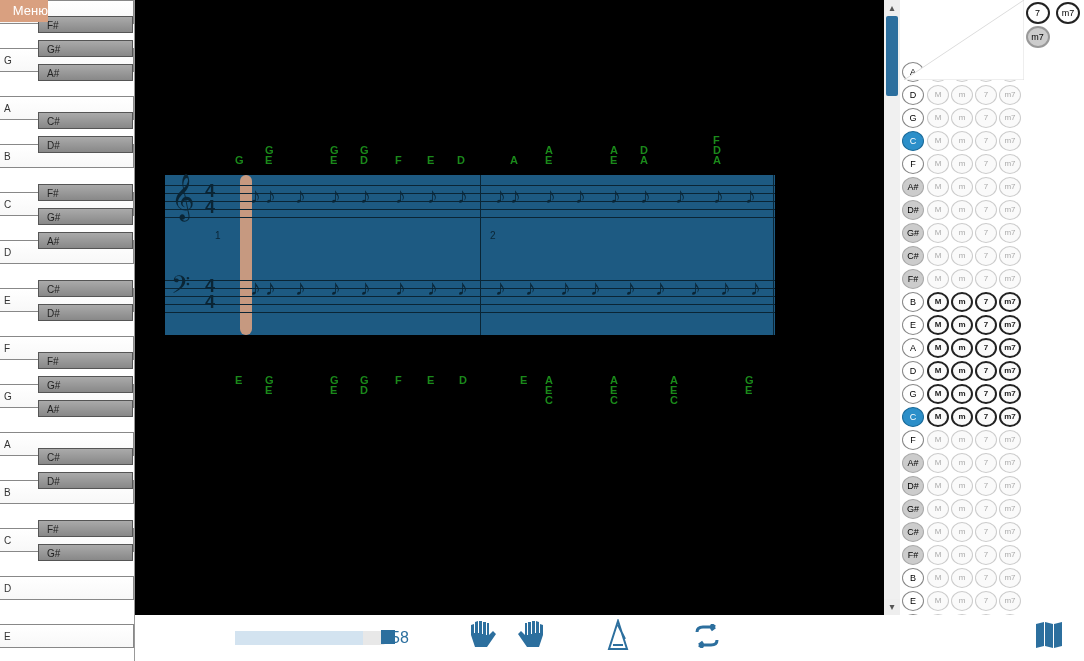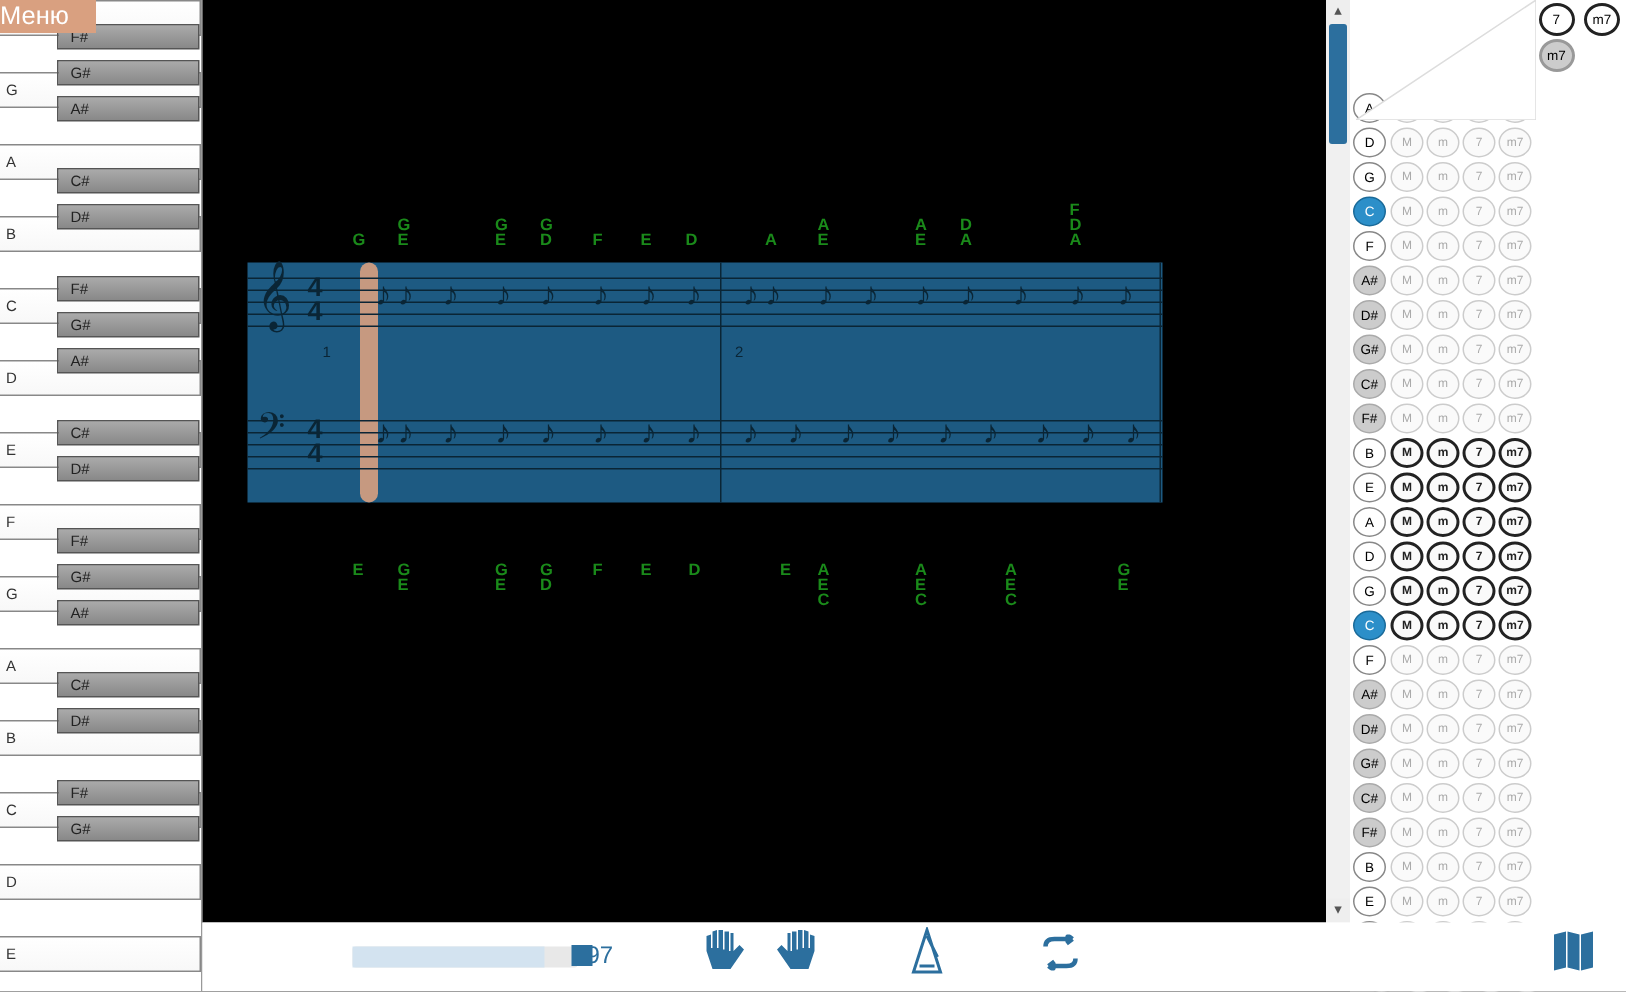--- a/index.html
+++ b/index.html
@@ -2,21 +2,21 @@
 <html><head>
 <meta charset="utf-8">
 <style>
 *{box-sizing:border-box;margin:0;padding:0;font-family:Arial,sans-serif;}
 body{width:1084px;height:661px;overflow:hidden;background:#fff;position:relative;}
 
 
 .piano{position:absolute;left:0;top:0;width:135px;height:661px;background:#fff;border-right:1px solid #999;}
 .white-key{height:24px;border:1px solid #888;border-left:none;background:linear-gradient(to bottom,#fff,#f8f8f8);position:relative;font-size:10px;color:#333;padding-left:4px;line-height:24px;}
 .black-key{position:absolute;left:38px;width:95px;height:17px;background:linear-gradient(to bottom,#aaa,#888);border:1px solid #555;font-size:10px;color:#222;padding-left:8px;line-height:17px;z-index:2;}
-.menu-btn{position:absolute;top:0;left:0;width:64px;height:22px;background:#d9a080;color:#fff;font-size:17px;text-align:left;line-height:22px;z-index:5;cursor:pointer;}
+.menu-btn{position:absolute;top:0;left:0;width:48px;height:22px;background:#d9a080;color:#fff;font-size:13px;text-align:right;line-height:22px;z-index:5;cursor:pointer;}
 
 
 .score-area{position:absolute;left:135px;top:0;right:200px;height:615px;background:#000;overflow:hidden;}
 .staff-block{position:absolute;left:30px;top:175px;width:610px;height:160px;background:#1d5a82;}
 .staff-lines{position:absolute;left:0;width:100%;}
 .staff-lines .l{height:1px;background:#0a2535;margin-bottom:7px;}
 .clef{position:absolute;font-size:40px;color:#0a2535;font-family:serif;}
 .timesig{position:absolute;font-size:18px;font-weight:bold;color:#0a2535;font-family:serif;line-height:16px;}
 .playhead{position:absolute;left:75px;top:0;width:12px;height:160px;background:#d9a080;border-radius:6px;opacity:0.9;}
 .note-glyph{position:absolute;font-size:22px;color:#0a2535;font-family:serif;}
@@ -404,21 +404,21 @@
     </div>
 </div>
 
 <div class="toolbar">
   <div style="width:60px;"></div>
   <div style="display:flex;align-items:center;">
     <div class="slider">
       <div class="track"></div>
         <div class="handle"></div>
     </div>
-    <span class="slider-val">97</span>
+    <span class="slider-val">58</span>
   </div>
   <div class="tb-sep"></div>
   <span class="tb-icon">
     <svg width="28" height="32" viewBox="0 0 28 32">
         <path fill="#2c6f9e" d="M20 4v12l4-4 3 3-9 13H6L2 16V6l3-1v9l1 0V3l3-1v12l1 0V2l3 0v13l1 0V3l3 0v13l1 0V4z"></path>
       </svg>
   </span>
   <span class="tb-icon">
     <svg width="28" height="32" viewBox="0 0 28 32">
         <path fill="#2c6f9e" d="M8 4v12l-4-4-3 3 9 13h12l4-12V6l-3-1v9l-1 0V3l-3-1v12l-1 0V2l-3 0v13l-1 0V3l-3 0v13l-1 0V4z"></path>

